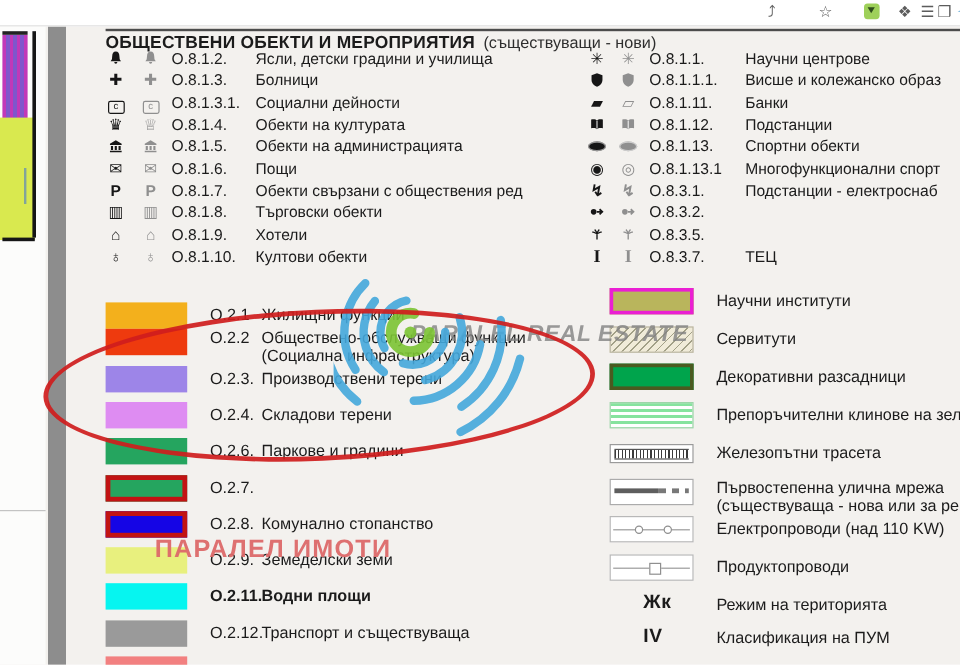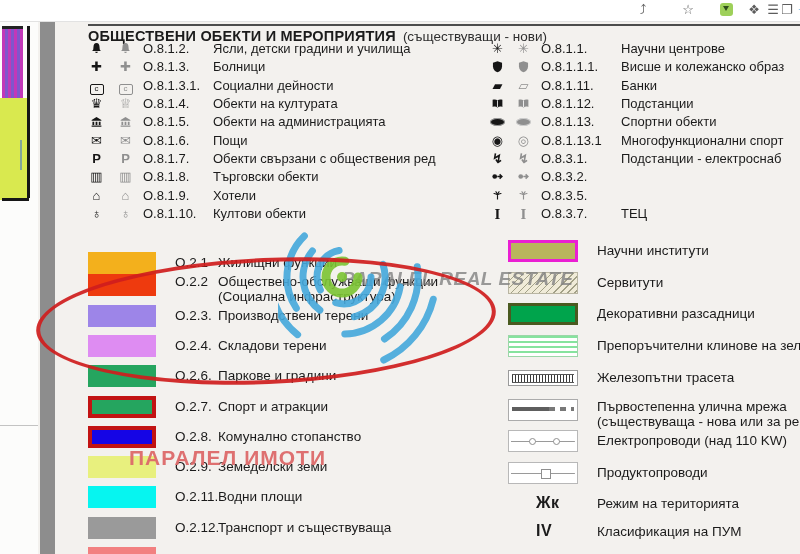--- a/index.html
+++ b/index.html
@@ -314,33 +314,32 @@
       <span class="lbl">Складови терени</span>
     </div>
     <div class="arow" style="top: 365.2px; left: 88px;">
       <span class="sw" style="background:#25a55f"></span>
       <span class="code">О.2.6.</span>
       <span class="lbl">Паркове и градини</span>
     </div>
     <div class="arow" style="top: 395.5px; left: 88px;">
       <span class="sw" style="background:#25a55f;border:4px solid #c21313"></span>
       <span class="code">О.2.7.</span>
-      <span class="lbl">Спорт и атракции</span>
     </div>
     <div class="arow" style="top: 425.8px; left: 88px;">
       <span class="sw" style="background:#1505e5;border:4px solid #c21313"></span>
       <span class="code">О.2.8.</span>
       <span class="lbl">Комунално стопанство</span>
     </div>
     <div class="arow" style="top: 456.1px; left: 88px;">
       <span class="sw" style="background:#e8f07e"></span>
       <span class="code">О.2.9.</span>
       <span class="lbl">Земеделски земи</span>
     </div>
-    <div class="arow" style="top: 486.4px; left: 88px;">
+    <div class="arow" style="top: 486.4px; left: 88px; font-weight: bold;">
       <span class="sw" style="background:#06f5f0"></span>
       <span class="code">О.2.11.</span>
       <span class="lbl">Водни площи</span>
     </div>
     <div class="arow" style="top: 516.7px; left: 88px;">
       <span class="sw" style="background:#9a9a9a"></span>
       <span class="code">О.2.12.</span>
       <span class="lbl">Транспорт и съществуваща</span>
     </div>
     <div class="arow" style="top: 547px; left: 88px;">

